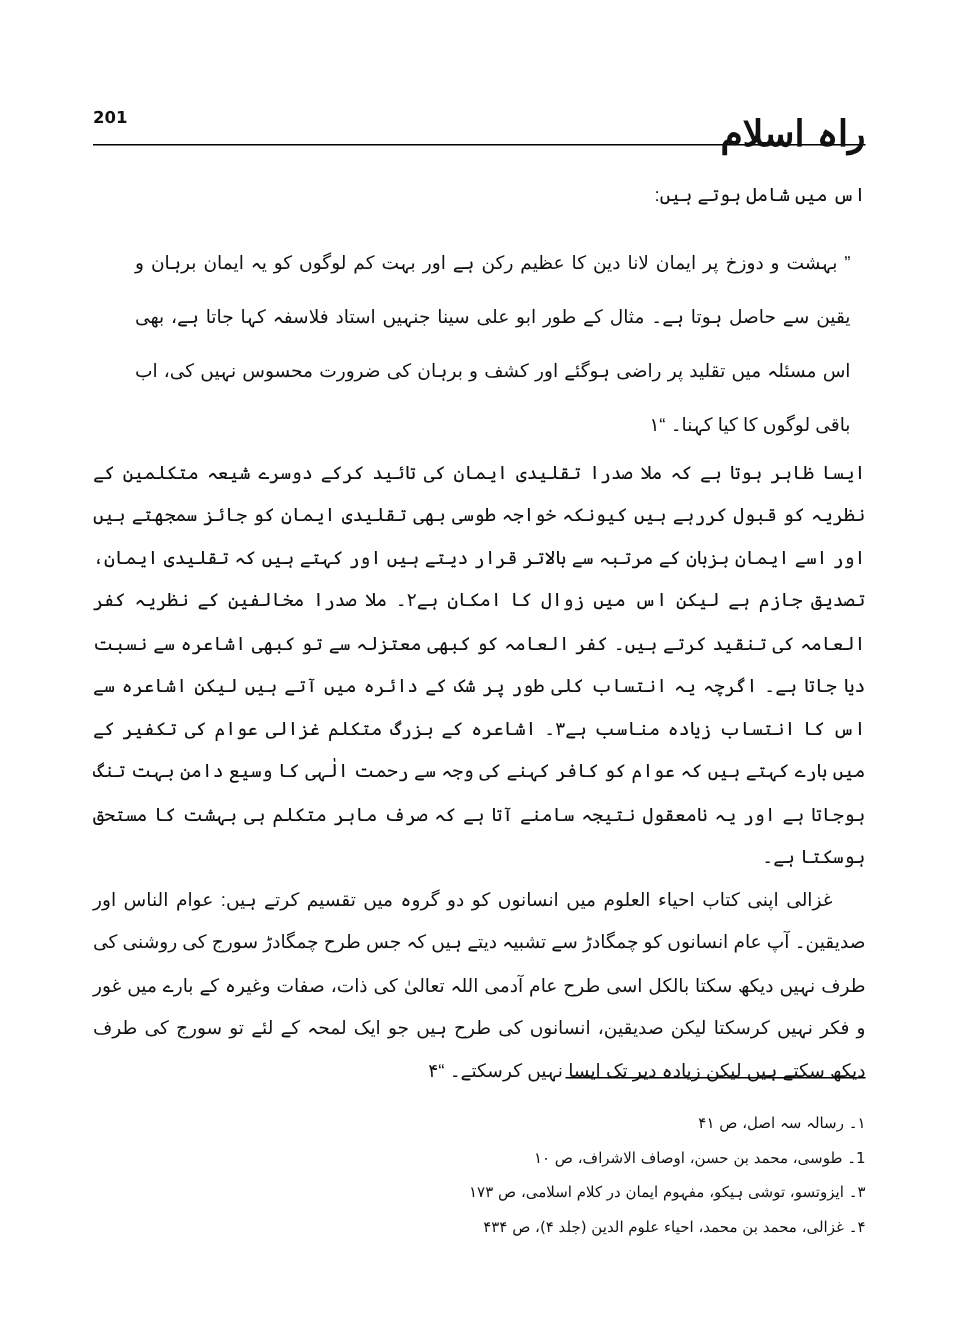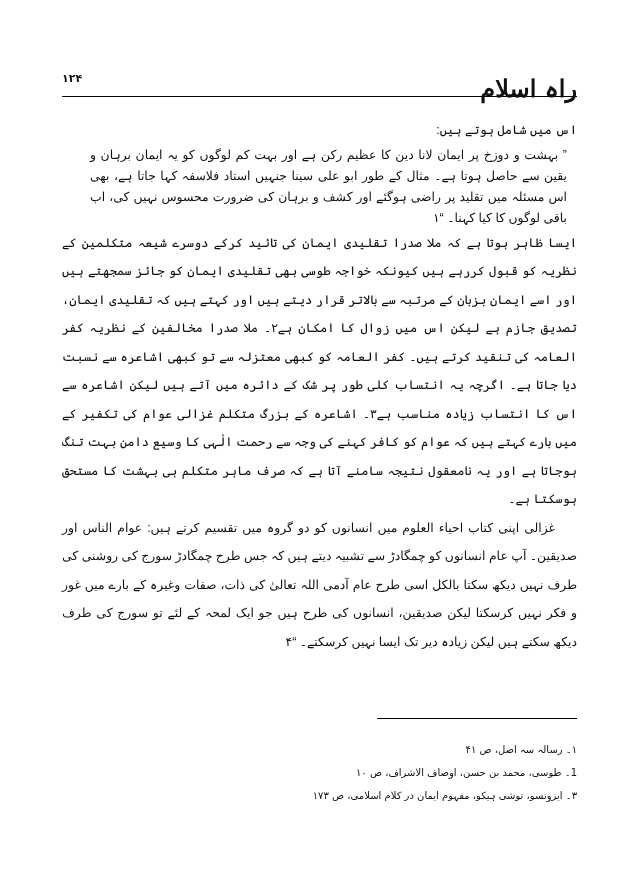--- a/index.html
+++ b/index.html
@@ -22,49 +22,50 @@
       font-family: "DejaVu Sans", sans-serif; font-size: 11px; font-weight: bold;
       direction: rtl;
     }
     .body-text {
       position: absolute; left: 0; top: 116px; width: 515px;
       direction: rtl; text-align: justify; text-align-last: right;
       font-family: Liberation Sans, sans-serif; font-size: 12.4px; line-height: 28.5px;
     }
     .para { margin: 0; }
     .intro-line { margin: 0; }
-    .quote { margin: 0 10px 0 28px; line-height: 21px; }
+    .quote { margin: 12px 10px 0 28px; line-height: 36px; }
     .indent { text-indent: 22px; }
     .footnote-rule {
       position: absolute; right: 0; top: 718px; width: 200px;
       border-top: 1px solid #000;
     }
     .footnotes {
       position: absolute; right: 0; top: 738px; width: 515px;
       direction: rtl; text-align: right;
       font-family: "DejaVu Sans", sans-serif; font-size: 10px; line-height: 23px;
     }
     .footnote { margin: 0; text-align: right; }
   </style>
 </head>
 <body>
 
 <div class="page">
   <div class="header">
     <span class="header-title">راہ اسلام</span>
-    <span class="page-number">۱۲۴</span>
+    <span class="page-number">201</span>
   </div>
 
   <div class="body-text">
     <p class="intro-line">اس میں شامل ہوتے ہیں:</p>
     <p class="quote">” بہشت و دوزخ پر ایمان لانا دین کا عظیم رکن ہے اور بہت کم لوگوں کو یہ ایمان برہان و یقین سے حاصل ہوتا ہے۔ مثال کے طور ابو علی سینا جنہیں استاد فلاسفہ کہا جاتا ہے، بھی اس مسئلہ میں تقلید پر راضی ہوگئے اور کشف و برہان کی ضرورت محسوس نہیں کی، اب باقی لوگوں کا کیا کہنا۔ “۱</p>
     <p class="para">ایسا ظاہر ہوتا ہے کہ ملا صدرا تقلیدی ایمان کی تائید کرکے دوسرے شیعہ متکلمین کے نظریہ کو قبول کررہے ہیں کیونکہ خواجہ طوسی بھی تقلیدی ایمان کو جائز سمجھتے ہیں اور اسے ایمان بزبان کے مرتبہ سے بالاتر قرار دیتے ہیں اور کہتے ہیں کہ تقلیدی ایمان، تصدیق جازم ہے لیکن اس میں زوال کا امکان ہے۲۔ ملا صدرا مخالفین کے نظریہ کفر العامہ کی تنقید کرتے ہیں۔ کفر العامہ کو کبھی معتزلہ سے تو کبھی اشاعرہ سے نسبت دیا جاتا ہے۔ اگرچہ یہ انتساب کلی طور پر شک کے دائرہ میں آتے ہیں لیکن اشاعرہ سے اس کا انتساب زیادہ مناسب ہے۳۔ اشاعرہ کے بزرگ متکلم غزالی عوام کی تکفیر کے میں بارے کہتے ہیں کہ عوام کو کافر کہنے کی وجہ سے رحمت الٰہی کا وسیع دامن بہت تنگ ہوجاتا ہے اور یہ نامعقول نتیجہ سامنے آتا ہے کہ صرف ماہر متکلم ہی بہشت کا مستحق ہوسکتا ہے۔</p>
     <p class="para indent">غزالی اپنی کتاب احیاء العلوم میں انسانوں کو دو گروہ میں تقسیم کرتے ہیں: عوام الناس اور صدیقین۔ آپ عام انسانوں کو چمگادڑ سے تشبیہ دیتے ہیں کہ جس طرح چمگادڑ سورج کی روشنی کی طرف نہیں دیکھ سکتا بالکل اسی طرح عام آدمی اللہ تعالیٰ کی ذات، صفات وغیرہ کے بارے میں غور و فکر نہیں کرسکتا لیکن صدیقین، انسانوں کی طرح ہیں جو ایک لمحہ کے لئے تو سورج کی طرف دیکھ سکتے ہیں لیکن زیادہ دیر تک ایسا نہیں کرسکتے۔ “۴</p>
   </div>
 
   <div class="footnote-rule"></div>
 
   <div class="footnotes">
     <p class="footnote">۱۔ رسالہ سہ اصل، ص ۴۱</p>
     <p class="footnote">1۔ طوسی، محمد بن حسن، اوصاف الاشراف، ص ۱۰</p>
     <p class="footnote">۳۔ ایزوتسو، توشی ہیکو، مفہوم ایمان در کلام اسلامی، ص ۱۷۳</p>
+    <p class="footnote">۴۔ غزالی، محمد بن محمد، احیاء علوم الدین (جلد ۴)، ص ۴۳۴</p>
   </div>
 </div>
 
 </body></html>

